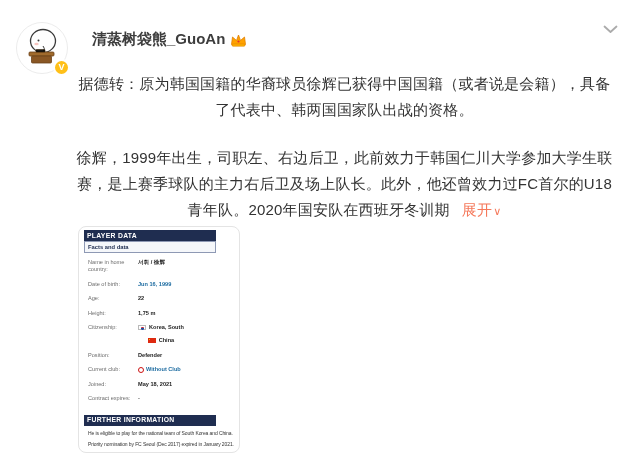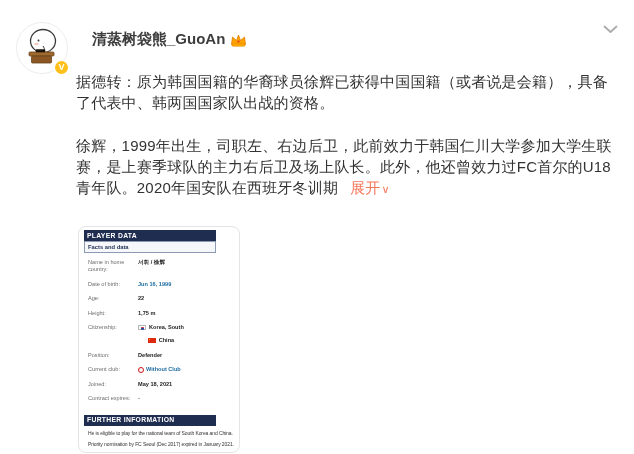--- a/index.html
+++ b/index.html
@@ -16,21 +16,21 @@
     background: #ffc019; border: 2px solid #fff; border-radius: 50%;
     color: #fff; font-size: 9px; font-weight: bold; line-height: 13px; text-align: center;
   }
   .username-row { position: absolute; left: 92px; top: 30px; display: flex; align-items: center; gap: 5px; }
   .username { font-size: 15px; font-weight: bold; color: #3d3d3d; cursor: pointer; }
   .crown { display: inline-flex; margin-top: 1px; }
   .post-menu { position: absolute; left: 601px; top: 20px; background: none; border: none; cursor: pointer; padding: 2px; }
 
   
   .post-body { position: absolute; left: 76px; top: 71px; width: 537px; }
-  .post-body p { font-size: 15px; line-height: 21px; color: #333; letter-spacing: 0.2px; }
+  .post-body p { font-size: 15px; line-height: 26px; color: #333; letter-spacing: 0.2px; text-align: center; }
   .post-body p + p { margin-top: 22px; }
   .expand { color: #f5785a; text-decoration: none; cursor: pointer; margin-left: 12px; white-space: nowrap; }
   .expand-chevron { font-size: 11px; margin-left: 1px; }
 
   
   .attachment {
     position: absolute; left: 78px; top: 226px; width: 162px; height: 227px;
     background: #fff; border: 1px solid #e4e4e4; border-radius: 8px; cursor: pointer; overflow: hidden;
   }
   .tm-card { margin: 3px 0 0 5px; width: 150px; }

